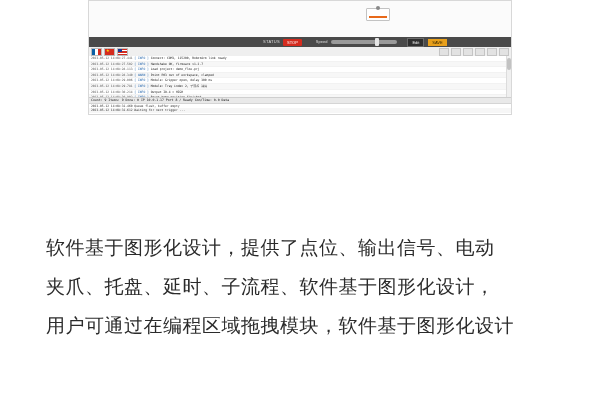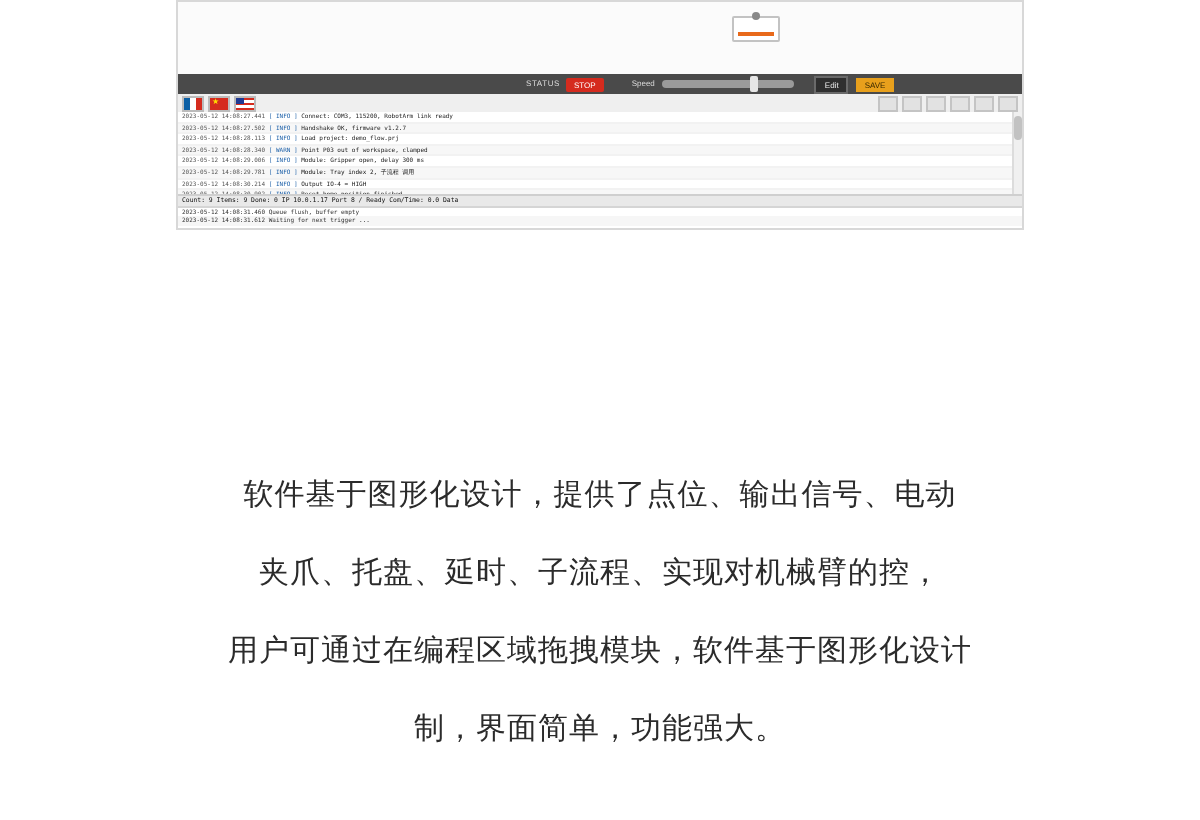--- a/index.html
+++ b/index.html
@@ -109,23 +109,23 @@
   
   .vscroll{
     position:absolute;right:0;top:55px;width:4px;height:41px;background:#f0f0f0;
     border-left:1px solid #dcdcdc;
   }
   .vscroll .thumb{position:absolute;left:0;top:2px;width:4px;height:12px;background:#c2c2c2;border-radius:2px;}
 
   
   .caption{
     position:absolute;left:46px;top:228px;width:508px;
-    text-align:center;color:#2b2b2b;
+    text-align:left;color:#2b2b2b;
     font-family:"DejaVu Sans", sans-serif;
-    font-size:15px;line-height:39px;letter-spacing:.5px;
+    font-size:19px;line-height:39px;letter-spacing:.5px;
   }
   .caption div{white-space:nowrap;}
 </style>
 </head>
 <body>
 
 <div class="page">
 
   <div class="shot">
 
@@ -216,18 +216,17 @@
       </div>
       <div class="panel2-row alt">
         <span>2023-05-12 14:08:31.612</span>
         <span>Waiting for next trigger ...</span>
       </div>
     </div>
   </div>
 
   <div class="caption">
     <div>软件基于图形化设计，提供了点位、输出信号、电动</div>
-    <div>夹爪、托盘、延时、子流程、实现对机械臂的控，</div>
+    <div>夹爪、托盘、延时、子流程、软件基于图形化设计，</div>
     <div>用户可通过在编程区域拖拽模块，软件基于图形化设计</div>
-    <div>制，界面简单，功能强大。</div>
   </div>
 
 </div>
 
 </body></html>

